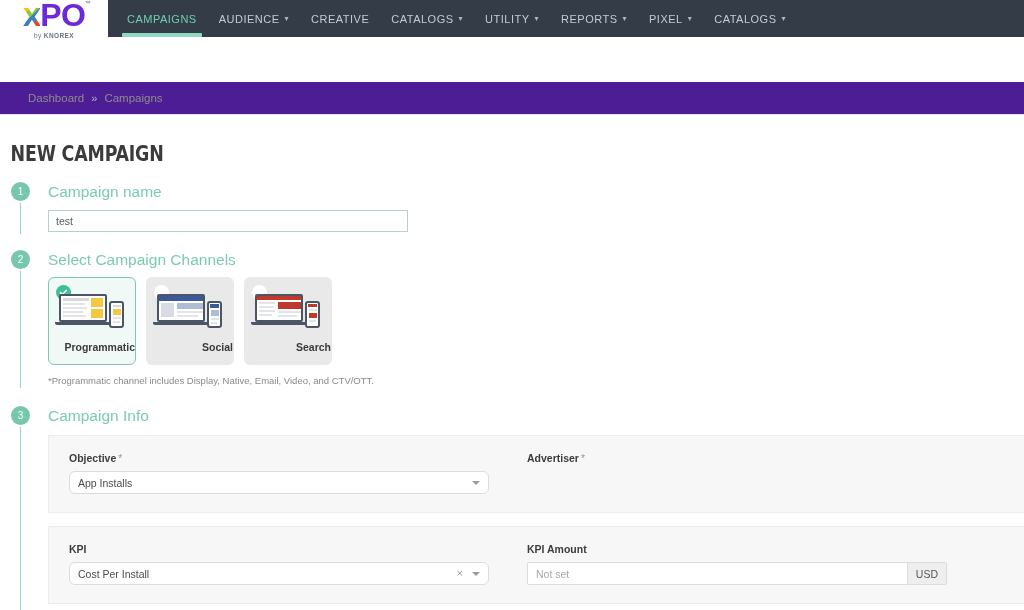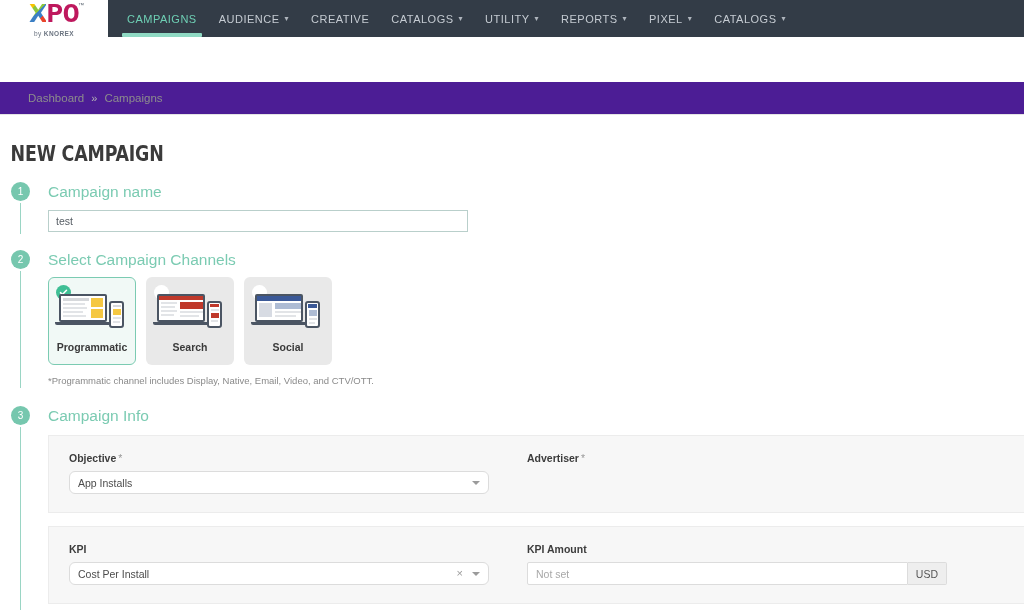--- a/index.html
+++ b/index.html
@@ -40,24 +40,24 @@
     font-size: 24px;
     font-weight: bold;
     font-family: "DejaVu Sans", sans-serif;
     background: linear-gradient(135deg, #f5c400 0%, #f5c400 22%, #8cc63e 22%, #8cc63e 45%, #3b7fc4 45%, #3b7fc4 68%, #e8442a 68%, #e8442a 100%);
     -webkit-background-clip: text;
     background-clip: text;
     color: transparent;
     letter-spacing: -1px;
   }
   .logo-po {
-    font-size: 28px;
+    font-size: 32px;
     font-weight: bold;
-    font-family: Liberation Mono, monospace;
-    color: #be185d;
+    font-family: Liberation Sans, sans-serif;
+    color: #6d28d9;
     letter-spacing: -0.5px;
   }
   .logo-tm {
     font-size: 6px;
     color: #5a6470;
     position: absolute;
     right: -5px;
     top: 1px;
   }
   .logo-sub {
@@ -164,21 +164,21 @@
   .step-title {
     font-size: 15.5px;
     color: #7bcbb2;
     font-weight: normal;
     line-height: 19px;
     margin-bottom: 8px;
   }
 
   
   .campaign-name-input {
-    width: 420px;
+    width: 360px;
     height: 22px;
     border: 1px solid #b9cfcb;
     background: #ffffff;
     font-size: 10.5px;
     color: #555c63;
     padding: 0 7px;
     font-family: "Liberation Sans", sans-serif;
     outline: none;
     display: block;
     margin-top: 9px;
@@ -264,21 +264,21 @@
     background: #ffffff;
     overflow: hidden;
   }
   .phone-inner { position: absolute; inset: 1px; overflow: hidden; }
 
   .channel-label {
     position: absolute;
     bottom: 11px;
     left: 0;
     right: 0;
-    text-align: center;
+    text-align: right;
     font-size: 10.5px;
     font-weight: bold;
     color: #3a3a3a;
   }
 
   .channel-note {
     font-size: 9.5px;
     color: #8a8a8a;
     margin-top: 10px;
   }
@@ -454,20 +454,45 @@
           <div class="phone">
             <div class="phone-inner">
               <div style="position:absolute;left:1px;top:1px;width:9px;height:2px;background:#d6d8db;"></div>
               <div style="position:absolute;left:1px;top:5px;width:9px;height:6px;background:#f5c842;"></div>
               <div style="position:absolute;left:1px;top:13px;width:9px;height:2px;background:#e2e4e7;"></div>
               <div style="position:absolute;left:1px;top:17px;width:7px;height:2px;background:#e2e4e7;"></div>
             </div>
           </div>
         </div>
         <div class="channel-label">Programmatic</div>
+      </div>
+
+      <div class="channel-card">
+        <div class="channel-check"></div>
+        <div class="channel-art">
+          <div class="laptop">
+            <div class="laptop-screen">
+              <div style="position:absolute;left:0;top:0;width:48px;height:5px;background:#3b5998;"></div>
+              <div style="position:absolute;left:2px;top:7px;width:13px;height:14px;background:#d7dbe3;"></div>
+              <div style="position:absolute;left:18px;top:7px;width:26px;height:6px;background:#aebcd4;"></div>
+              <div style="position:absolute;left:18px;top:15px;width:26px;height:2px;background:#e2e4e7;"></div>
+              <div style="position:absolute;left:18px;top:19px;width:21px;height:2px;background:#e2e4e7;"></div>
+            </div>
+            <div class="laptop-base"></div>
+          </div>
+          <div class="phone">
+            <div class="phone-inner">
+              <div style="position:absolute;left:0;top:0;width:11px;height:4px;background:#3b5998;"></div>
+              <div style="position:absolute;left:1px;top:6px;width:9px;height:6px;background:#aebcd4;"></div>
+              <div style="position:absolute;left:1px;top:14px;width:9px;height:2px;background:#e2e4e7;"></div>
+              <div style="position:absolute;left:1px;top:18px;width:6px;height:2px;background:#e2e4e7;"></div>
+            </div>
+          </div>
+        </div>
+        <div class="channel-label">Social</div>
       </div>
 
       <div class="channel-card">
         <div class="channel-check"></div>
         <div class="channel-art">
           <div class="laptop">
             <div class="laptop-screen">
               <div style="position:absolute;left:0;top:0;width:48px;height:4px;background:#c0392b;"></div>
               <div style="position:absolute;left:2px;top:6px;width:16px;height:2px;background:#e2e4e7;"></div>
               <div style="position:absolute;left:2px;top:10px;width:14px;height:2px;background:#e2e4e7;"></div>
@@ -484,45 +509,20 @@
               <div style="position:absolute;left:0;top:0;width:11px;height:3px;background:#c0392b;"></div>
               <div style="position:absolute;left:1px;top:5px;width:9px;height:2px;background:#e2e4e7;"></div>
               <div style="position:absolute;left:1px;top:9px;width:9px;height:5px;background:#c0392b;"></div>
               <div style="position:absolute;left:1px;top:16px;width:7px;height:2px;background:#e2e4e7;"></div>
             </div>
           </div>
         </div>
         <div class="channel-label">Search</div>
       </div>
 
-      <div class="channel-card">
-        <div class="channel-check"></div>
-        <div class="channel-art">
-          <div class="laptop">
-            <div class="laptop-screen">
-              <div style="position:absolute;left:0;top:0;width:48px;height:5px;background:#3b5998;"></div>
-              <div style="position:absolute;left:2px;top:7px;width:13px;height:14px;background:#d7dbe3;"></div>
-              <div style="position:absolute;left:18px;top:7px;width:26px;height:6px;background:#aebcd4;"></div>
-              <div style="position:absolute;left:18px;top:15px;width:26px;height:2px;background:#e2e4e7;"></div>
-              <div style="position:absolute;left:18px;top:19px;width:21px;height:2px;background:#e2e4e7;"></div>
-            </div>
-            <div class="laptop-base"></div>
-          </div>
-          <div class="phone">
-            <div class="phone-inner">
-              <div style="position:absolute;left:0;top:0;width:11px;height:4px;background:#3b5998;"></div>
-              <div style="position:absolute;left:1px;top:6px;width:9px;height:6px;background:#aebcd4;"></div>
-              <div style="position:absolute;left:1px;top:14px;width:9px;height:2px;background:#e2e4e7;"></div>
-              <div style="position:absolute;left:1px;top:18px;width:6px;height:2px;background:#e2e4e7;"></div>
-            </div>
-          </div>
-        </div>
-        <div class="channel-label">Social</div>
-      </div>
-
     </div>
 
     <div class="channel-note">*Programmatic channel includes Display, Native, Email, Video, and CTV/OTT.</div>
   </div>
 
   <div class="step" style="margin-top:20px;">
     <div class="step-bullet">3</div>
     <div class="step-line" style="bottom:-160px;"></div>
     <div class="step-title">Campaign Info</div>
 

